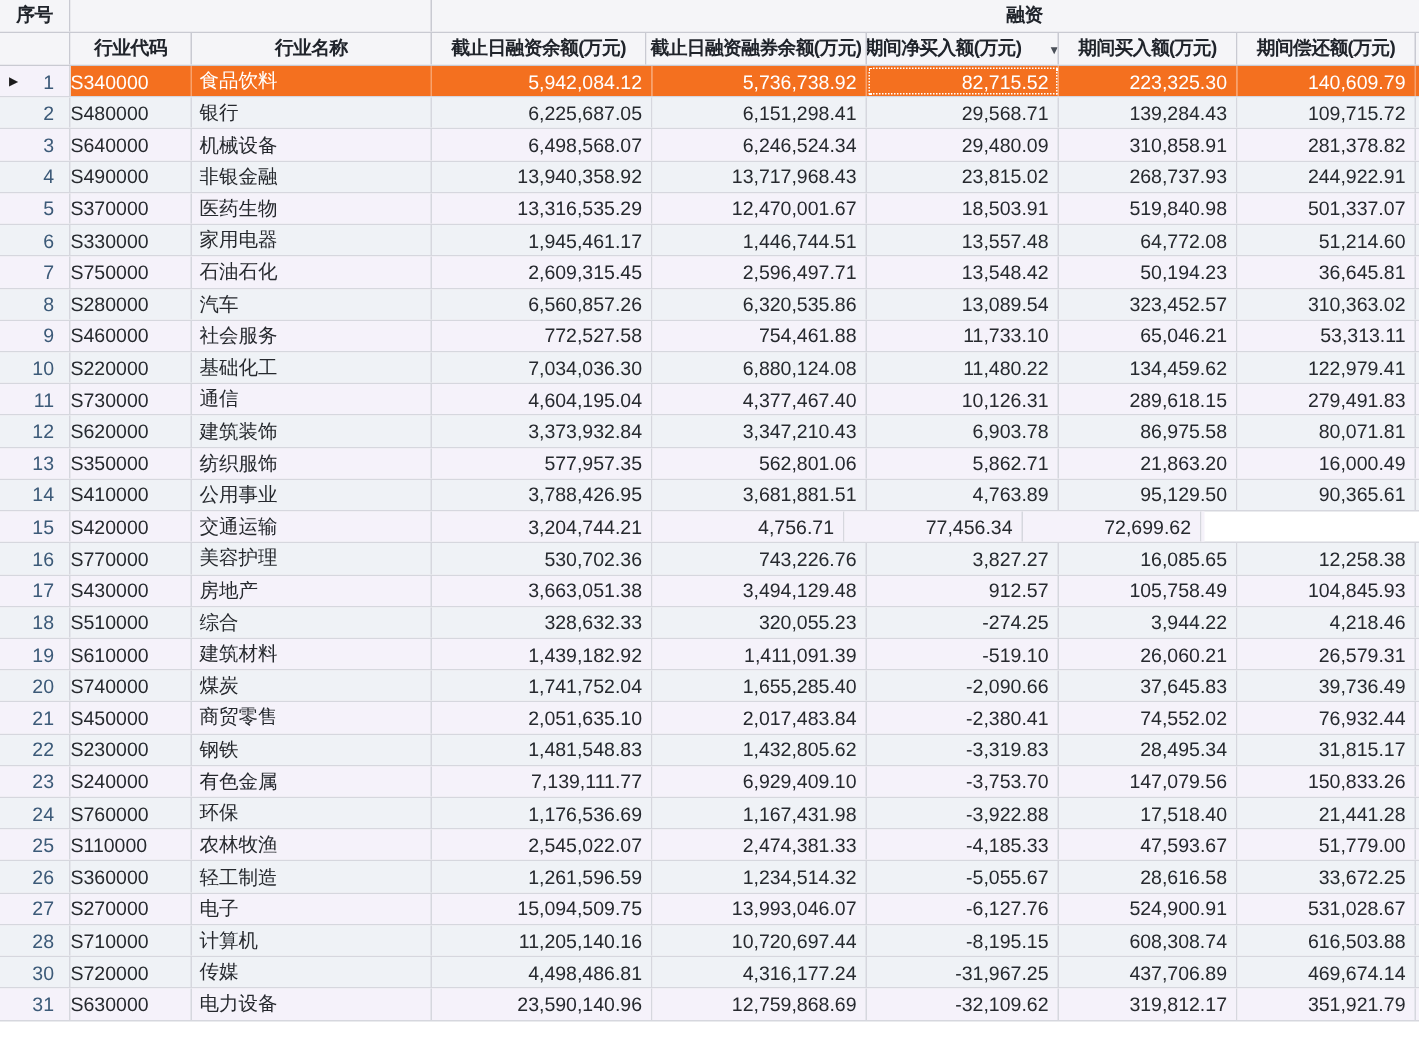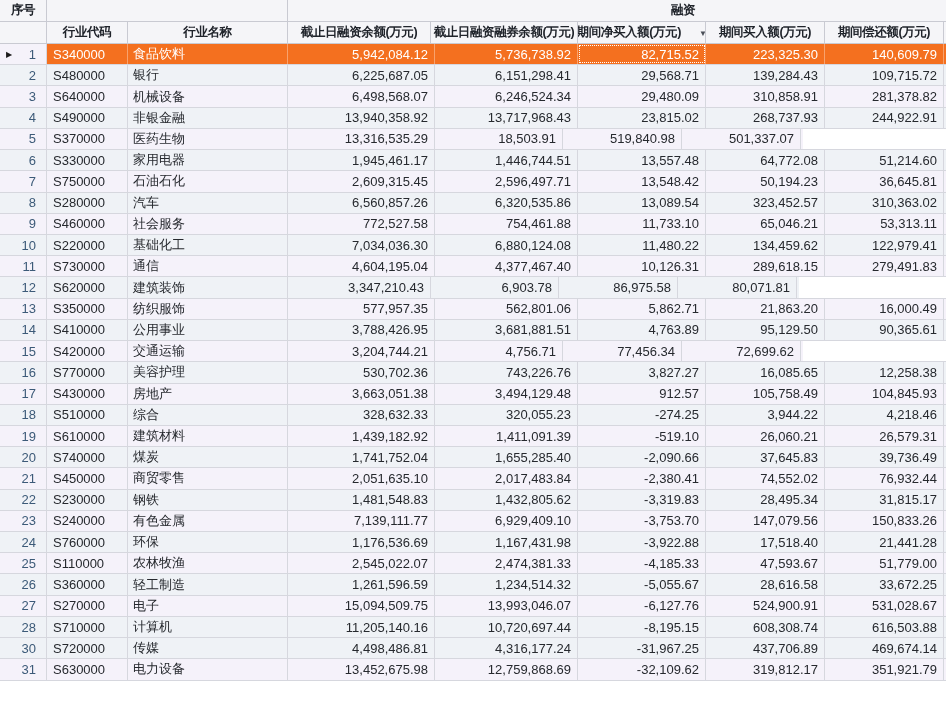--- a/index.html
+++ b/index.html
@@ -46,21 +46,21 @@
   .cell{display:flex;align-items:center;height:100%;
         border-right:1px solid var(--line);
         font-size:13px;color:var(--text);white-space:nowrap;overflow:hidden;}
   .row.odd  .cell{background:var(--row-odd);}
   .row.even .cell{background:var(--row-even);}
   .row.selected .cell:not(.rownum){background:var(--selected-bg);color:var(--selected-text);
         border-right-color:rgba(255,255,255,0.35);}
   .row.selected .cell.rownum{border-right-color:var(--line);}
   .c0{width:47px;justify-content:flex-end;padding-right:10px;position:relative;
       color:var(--rownum-text);}
-  .c1{width:81px;padding-left:6px;}
+  .c1{width:81px;padding-left:0;}
   .c2{width:160px;padding-left:5px;text-align:center;}
   .c3{width:147px;}
   .c4{width:143px;}
   .c5{width:128px;}
   .c6{width:119px;}
   .c7{width:119px;}
   .c8{width:2px;border-right:none;}
   .right{justify-content:flex-end;padding-right:6px;}
   .sel-arrow{display:none;position:absolute;left:6px;top:50%;transform:translateY(-50%);
              font-size:8px;color:#1b1b1b;}
@@ -152,20 +152,21 @@
     <div class="cell c8"></div>
   </div>
       <div class="row odd">
     <div class="cell c0 rownum">
 
       <span>5</span>
     </div>
     <div class="cell c1">S370000</div>
     <div class="cell c2">医药生物</div>
     <div class="cell c3 right">13,316,535.29</div>
+    <div class="cell c4 right">12,470,001.67</div>
     <div class="cell c5 right">18,503.91</div>
     <div class="cell c6 right">519,840.98</div>
     <div class="cell c7 right">501,337.07</div>
     <div class="cell c8"></div>
   </div>
       <div class="row even">
     <div class="cell c0 rownum">
 
       <span>6</span>
     </div>
@@ -248,20 +249,21 @@
     <div class="cell c7 right">279,491.83</div>
     <div class="cell c8"></div>
   </div>
       <div class="row even">
     <div class="cell c0 rownum">
 
       <span>12</span>
     </div>
     <div class="cell c1">S620000</div>
     <div class="cell c2">建筑装饰</div>
+    <div class="cell c3 right">3,373,932.84</div>
     <div class="cell c4 right">3,347,210.43</div>
     <div class="cell c5 right">6,903.78</div>
     <div class="cell c6 right">86,975.58</div>
     <div class="cell c7 right">80,071.81</div>
     <div class="cell c8"></div>
   </div>
       <div class="row odd">
     <div class="cell c0 rownum">
 
       <span>13</span>
@@ -498,21 +500,21 @@
     <div class="cell c7 right">469,674.14</div>
     <div class="cell c8"></div>
   </div>
       <div class="row odd">
     <div class="cell c0 rownum">
 
       <span>31</span>
     </div>
     <div class="cell c1">S630000</div>
     <div class="cell c2">电力设备</div>
-    <div class="cell c3 right">13,452,675.98</div>
+    <div class="cell c3 right">23,590,140.96</div>
     <div class="cell c4 right">12,759,868.69</div>
     <div class="cell c5 right">-32,109.62</div>
     <div class="cell c6 right">319,812.17</div>
     <div class="cell c7 right">351,921.79</div>
     <div class="cell c8"></div>
   </div>
     </div>
 </div>
 
 </body></html>

